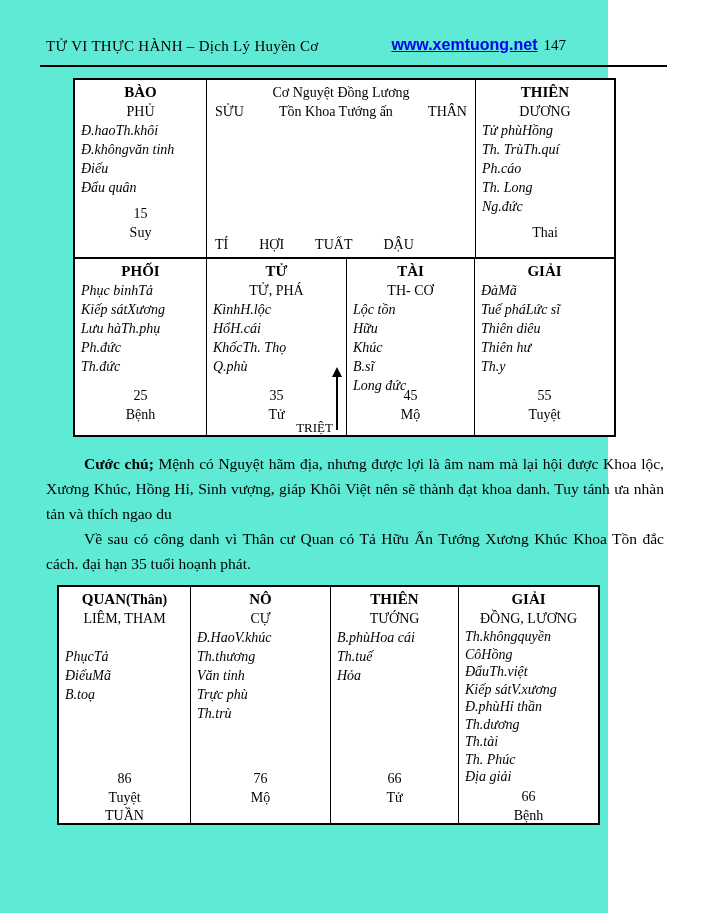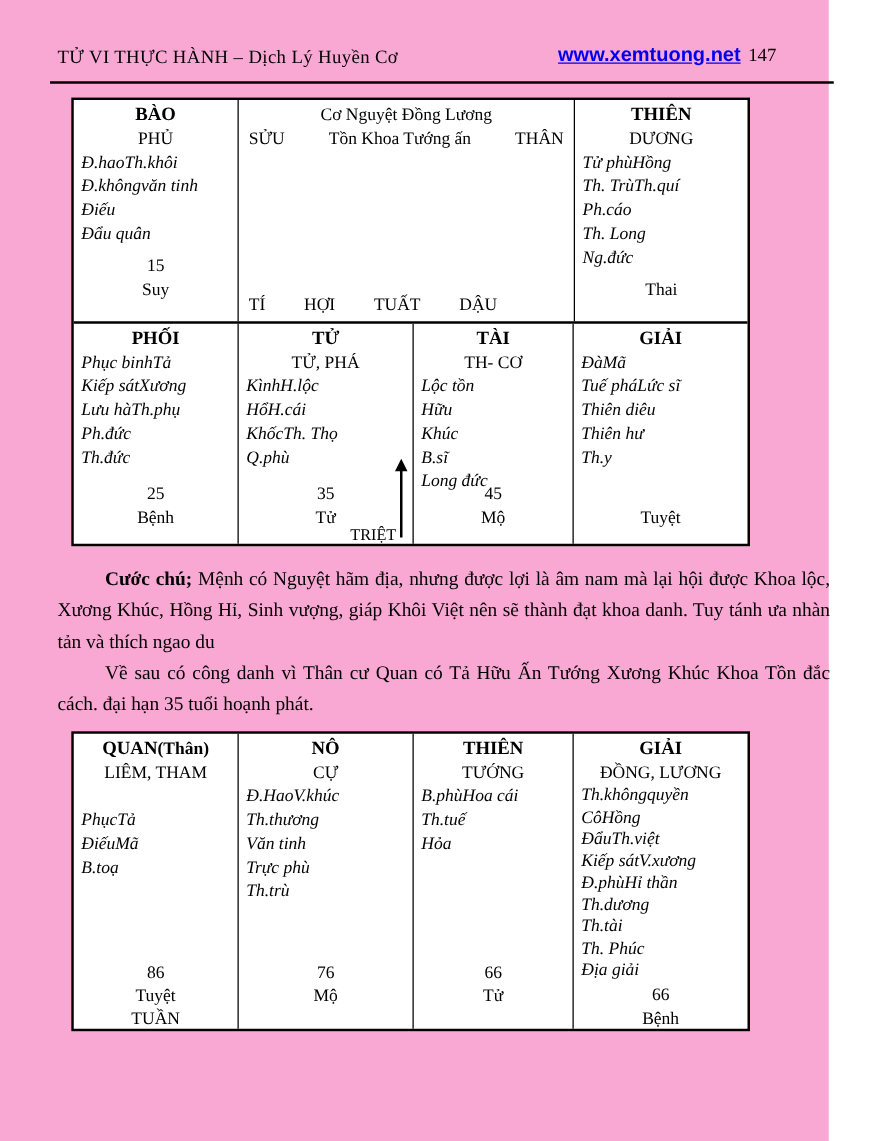--- a/index.html
+++ b/index.html
@@ -1,31 +1,31 @@
 <!DOCTYPE html>
 <html><head>
 <meta charset="utf-8">
 <style>
   * { margin:0; padding:0; box-sizing:border-box; }
   html,body { background:#fff; }
   .page {
-    position:relative; width:663px; height:913px; background:#f9a8d4;
+    position:relative; width:608px; height:913px; background:#5eead4;
     font-family:"Liberation Serif", serif; color:#000;
   }
   
   .hdr-title { position:absolute; left:46px; top:38px; font-size:15px; letter-spacing:.3px; }
   .hdr-right { position:absolute; right:42px; top:36px; font-size:15px; white-space:nowrap; }
   .hdr-link  { font-family:"Liberation Sans", sans-serif; font-weight:bold; font-size:16px;
                color:#0000ee; text-decoration:underline; }
   .hdr-page  { font-size:15px; color:#000; margin-left:6px; }
   .hdr-rule  { position:absolute; left:40px; top:65px; width:627px; border-top:2px solid #000; }
 
   
   .chart { position:absolute; left:57px; width:543px; border:2px solid #000; background:#fff; }
-  .chart-top { top:78px; height:359px; }
+  .chart-top { top:78px; height:359px;margin-left:16px; }
   .chart-bottom { top:585px; height:240px; }
   .trow { display:flex; }
   .trow-1 { height:179px; border-bottom:2px solid #000; }
   .trow-2 { height:176px; }
   .trow-b { height:236px; }
   .cell { position:relative; padding:3px 6px 0 6px; font-size:14px; overflow:visible; }
   .cell + .cell { border-left:1.5px solid #000; }
   .w1 { width:131px; } .w2 { width:140px; } .w3 { width:128px; } .w4 { flex:1; } .wc { width:269px; }
   .title { text-align:center; font-weight:bold; font-size:15px; line-height:19px; }
   .title .suffix { font-weight:bold; font-size:14px; }
@@ -248,20 +248,21 @@
             </div>
             <div class="srow">
               <span>Thiên hư</span>
               <span></span>
             </div>
             <div class="srow">
               <span>Th.y</span>
               <span></span>
             </div>
           </div>
+        <div class="num">55</div>
         <div class="stage">Tuyệt</div>
       </div>
     </div>
   </div>
 
   <div class="notes">
     <p class="note-p"><span class="note-label">Cước chú;</span><span> Mệnh có Nguyệt hãm địa, nhưng được lợi là âm nam mà lại hội được Khoa lộc, Xương Khúc, Hồng Hỉ, Sinh vượng, giáp Khôi Việt nên sẽ thành đạt khoa danh. Tuy tánh ưa nhàn tản và thích ngao du</span></p>
     <p class="note-p">Về sau có công danh vì Thân cư Quan có Tả Hữu Ấn Tướng Xương Khúc Khoa Tồn đắc cách. đại hạn 35 tuổi hoạnh phát.</p>
   </div>
 

